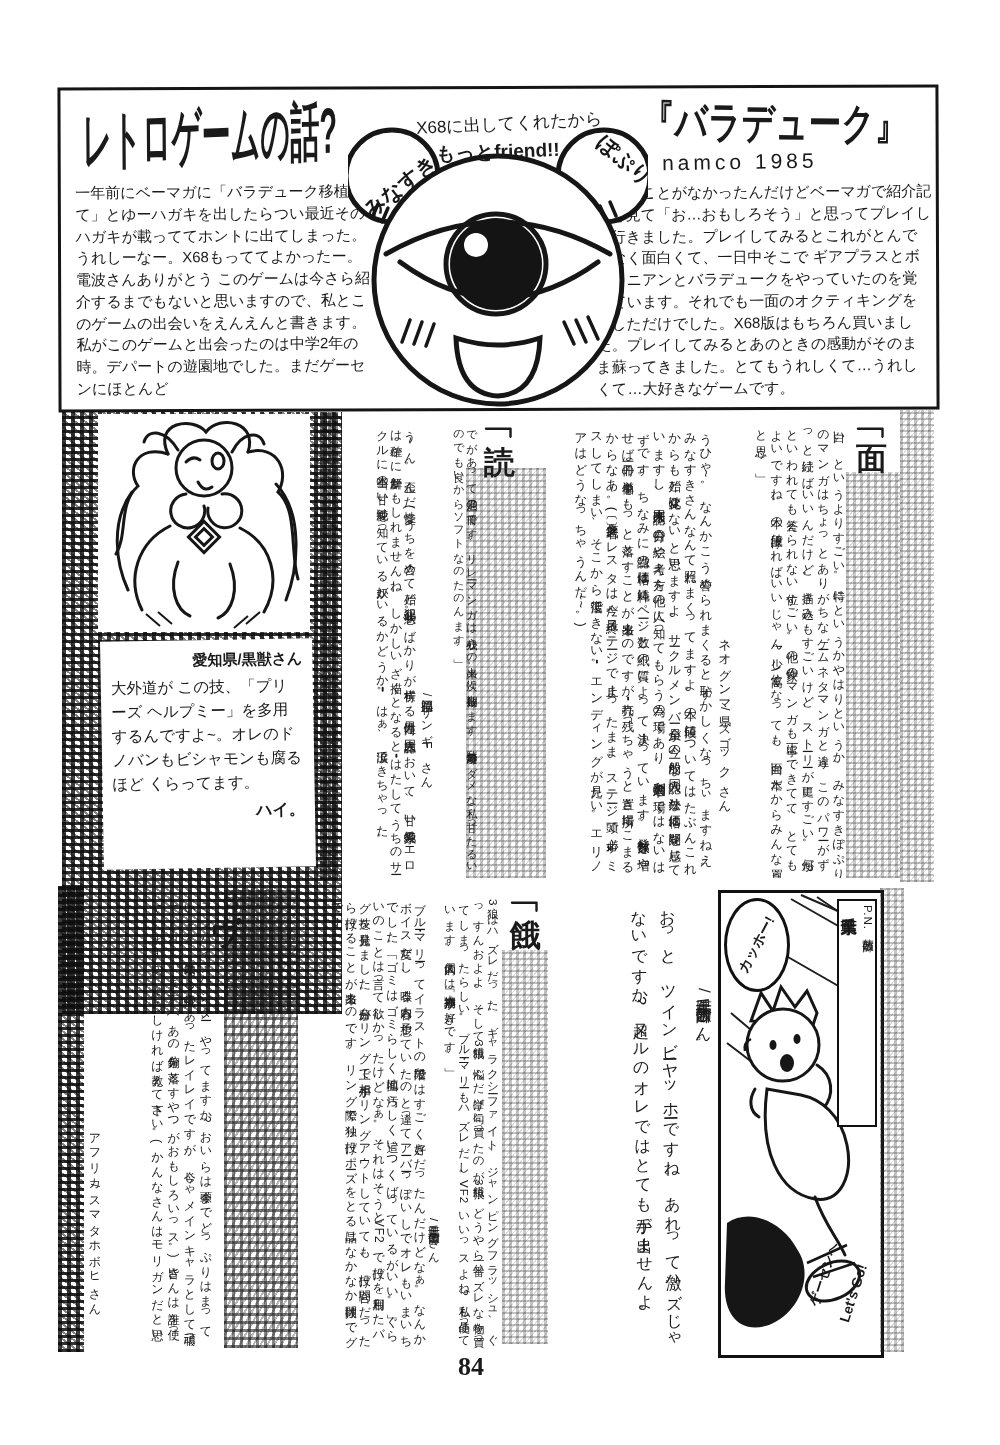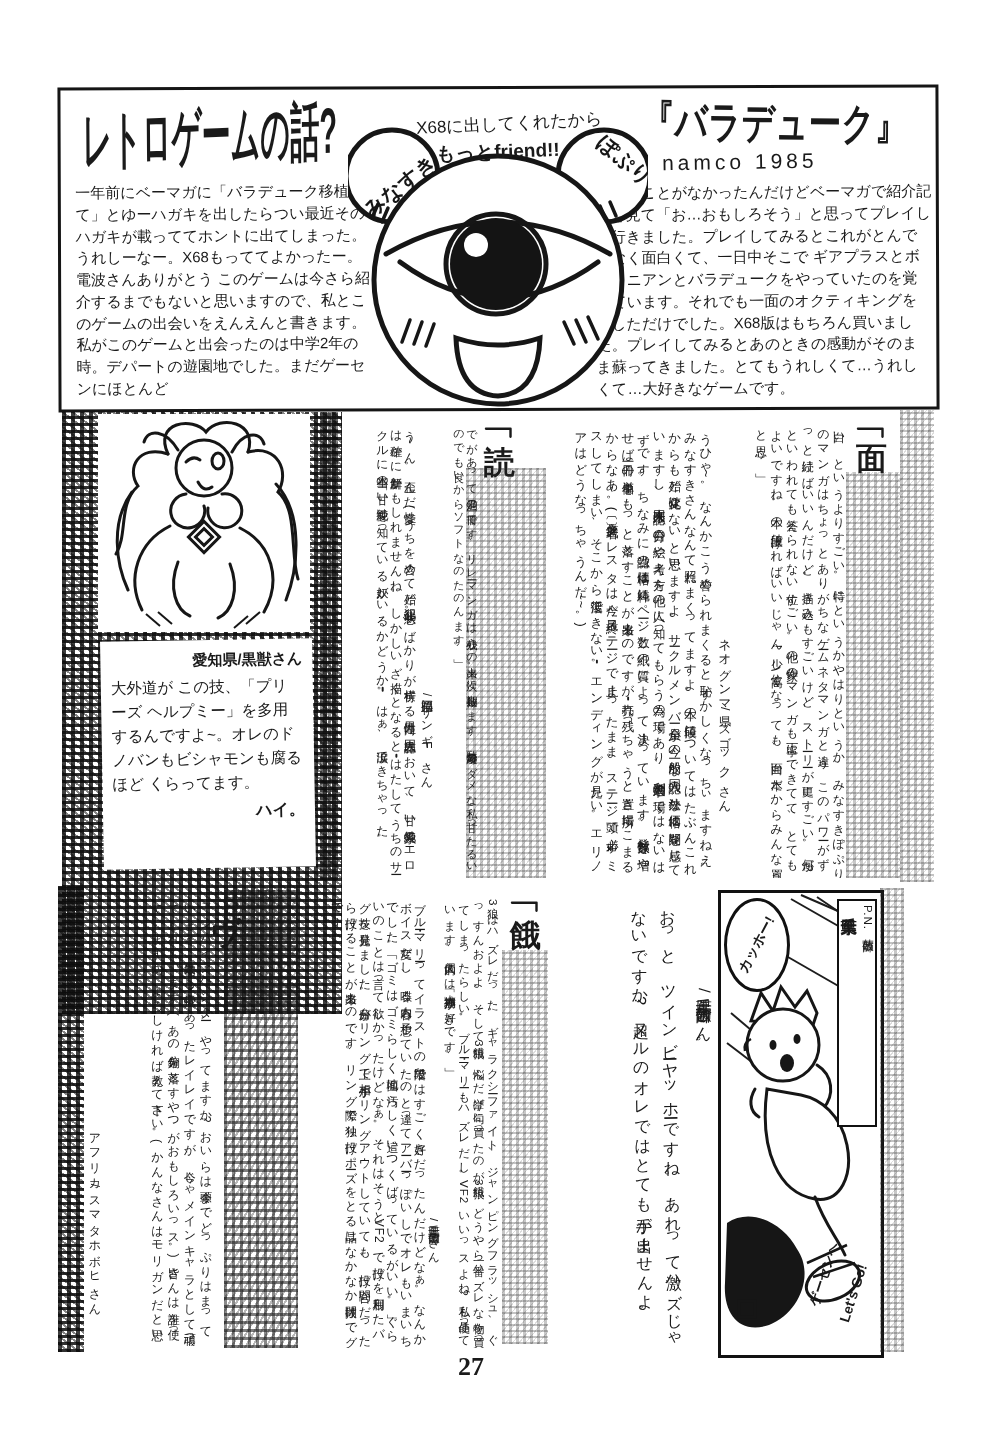--- a/index.html
+++ b/index.html
@@ -197,14 +197,14 @@
       <span class="v" style="font-size:16px;font-weight:bold;height:215px;">千葉県</span>
       <span class="v" style="font-size:11.5px;height:215px;">P.N.茜敬師</span>
     </div>
     <div class="abs caption-go">
       <span style="left:-6px;top:28px;font-size:13px;">ゲーセンへ</span>
       <span style="left:26px;top:48px;font-size:14px;">Let's Go!</span>
     </div>
   </div>
   <div class="abs noise-light" style="left:880px;top:888px;width:24px;height:464px;"></div>
 
-  <div class="abs pnum" style="left:458px;top:1352px;">27</div>
+  <div class="abs pnum" style="left:458px;top:1352px;">84</div>
 </div>
 
 </body></html>

